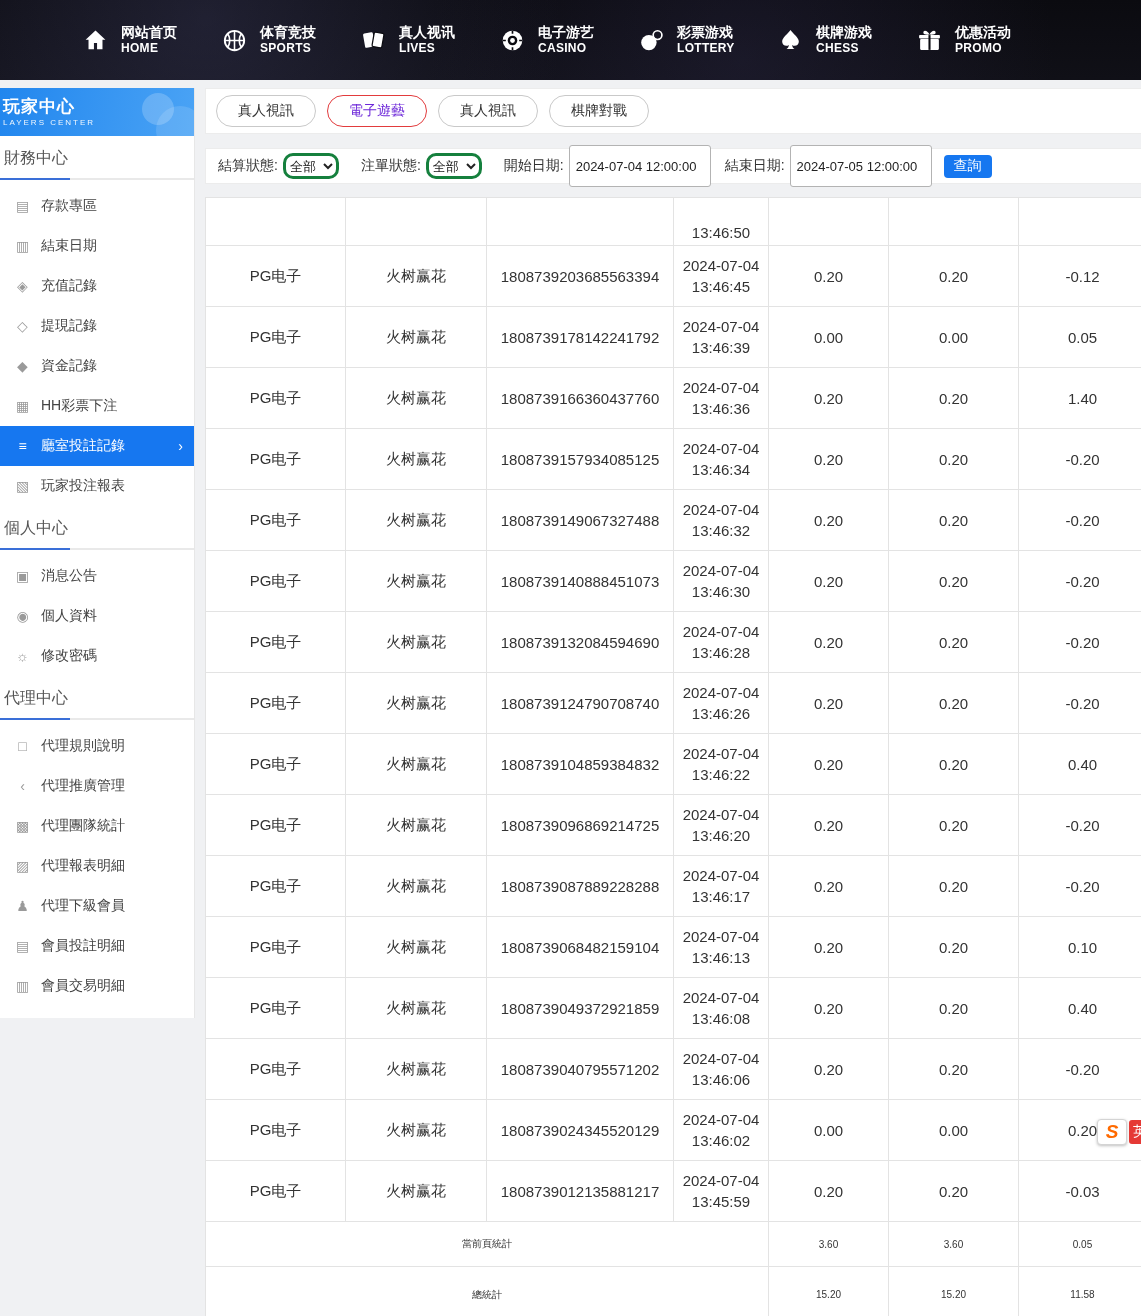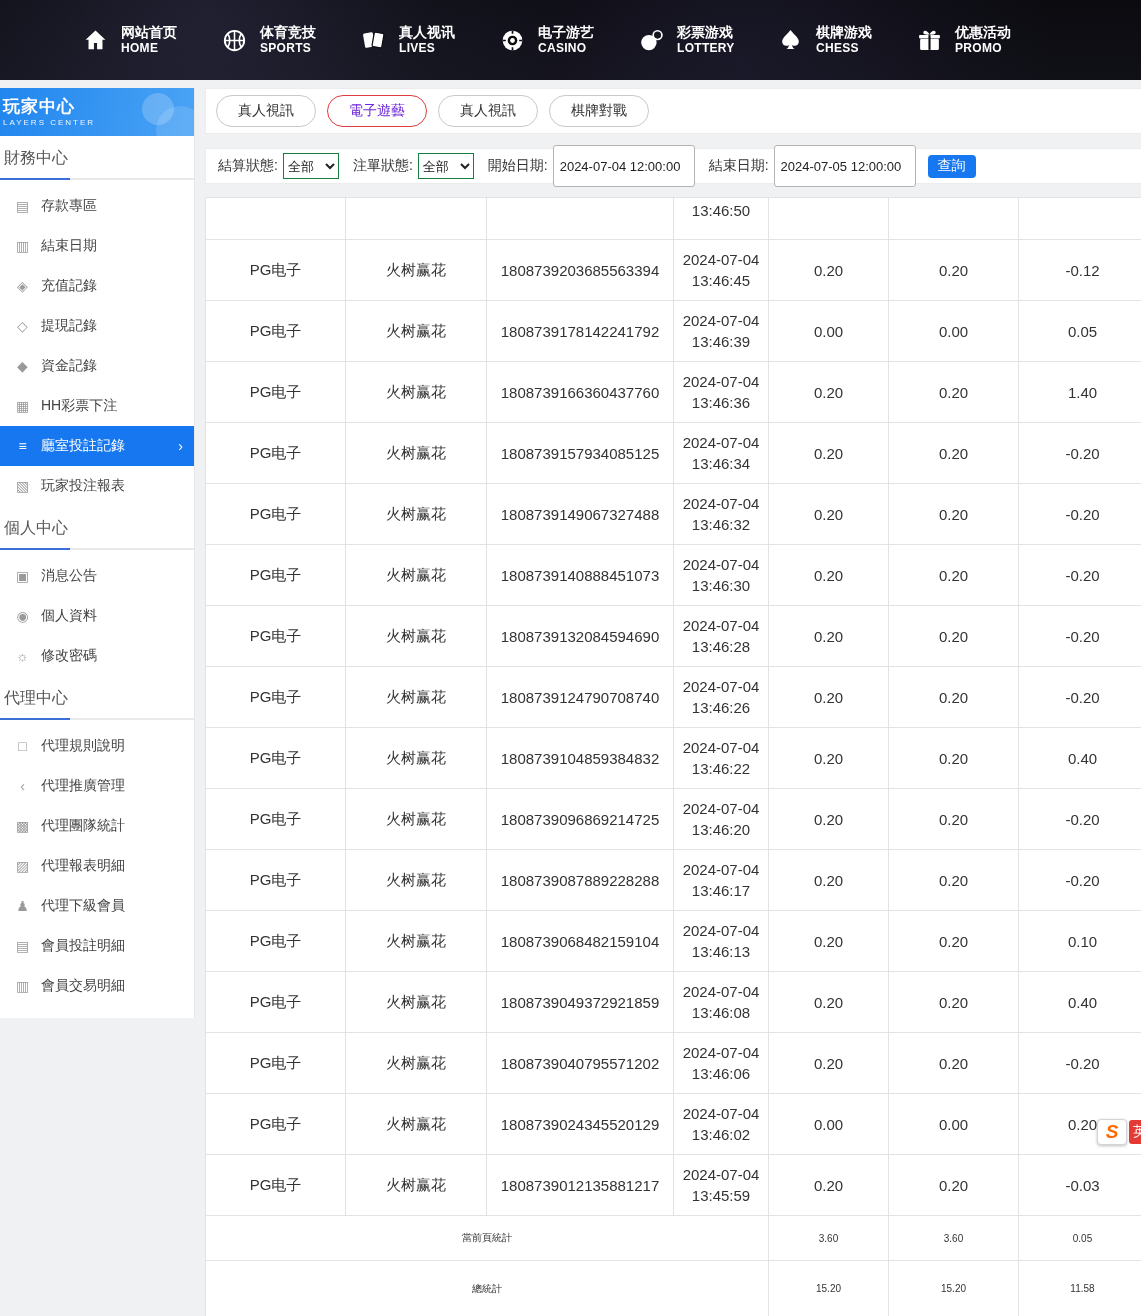--- a/index.html
+++ b/index.html
@@ -36,29 +36,29 @@
 
   
   .content{margin-left:195px;padding:8px 0 0 10px;width:946px}
   .card{background:#fff;border:1px solid #ececec;width:941px}
   .tabs-card{height:46px;display:flex;align-items:center;padding-left:10px;gap:11px;margin-bottom:14px}
   .tab-btn{height:32px;padding:0 21px;border:1px solid #c9c9c9;border-radius:16px;background:#fff;font-size:14px;color:#333;display:flex;align-items:center;cursor:pointer;font-family:inherit}
   .tab-btn.active{color:#6d28d9;border-color:#e23b3d}
 
   .filter-card{height:36px;display:flex;align-items:center;padding-left:12px;margin-bottom:13px;font-size:14px}
   .filter-label{margin-right:5px;white-space:nowrap}
-  .filter-select{height:26px;width:56px;border:1px solid #15803d;border-radius:0;background:#fff;font-size:13px;margin-right:14px;font-family:inherit;color:#222}
+  .filter-select{height:26px;width:56px;border:3px solid #15803d;border-radius:10px;background:#fff;font-size:13px;margin-right:22px;font-family:inherit;color:#222}
   .filter-input{height:42px;width:142px;border:1px solid #b3b3b3;border-radius:3px;padding-left:6px;font-size:13px;margin-right:14px;font-family:inherit;color:#222}
   .search-btn{height:23px;width:48px;background:#1677f0;color:#fff;border:none;border-radius:4px;font-size:14px;cursor:pointer;margin-left:-2px;font-family:inherit}
 
   
   .table-card{border:none;width:941px}
   table{border-collapse:collapse;width:941px;background:#fff;table-layout:fixed}
   td{border:1px solid #e3e3e3;text-align:center;font-size:15px;color:#333;vertical-align:middle;overflow:hidden;white-space:nowrap}
-  tr.partial-row td{height:42px;vertical-align:bottom;padding-bottom:20px}
+  tr.partial-row td{height:48px;vertical-align:bottom;padding-bottom:4px}
   tr.data-row td{height:61px}
   .time-lines div{line-height:21px}
   tr.summary-row td{height:45px;font-size:10px}
   tr.summary-row.total td{height:56px}
 
   .bottom-panel{margin-top:12px;background:#fff;border:1px solid #ececec;width:941px;height:22px}
 
   
   .ime{position:absolute;left:1097px;top:1119px;display:flex;z-index:50}
   .ime-logo{width:30px;height:26px;background:#fff;border:1px solid #d4d4d4;border-radius:4px;display:flex;align-items:center;justify-content:center;font-size:19px;font-weight:bold;font-style:italic;color:#ff6a00;box-shadow:0 1px 3px rgba(0,0,0,.25)}

